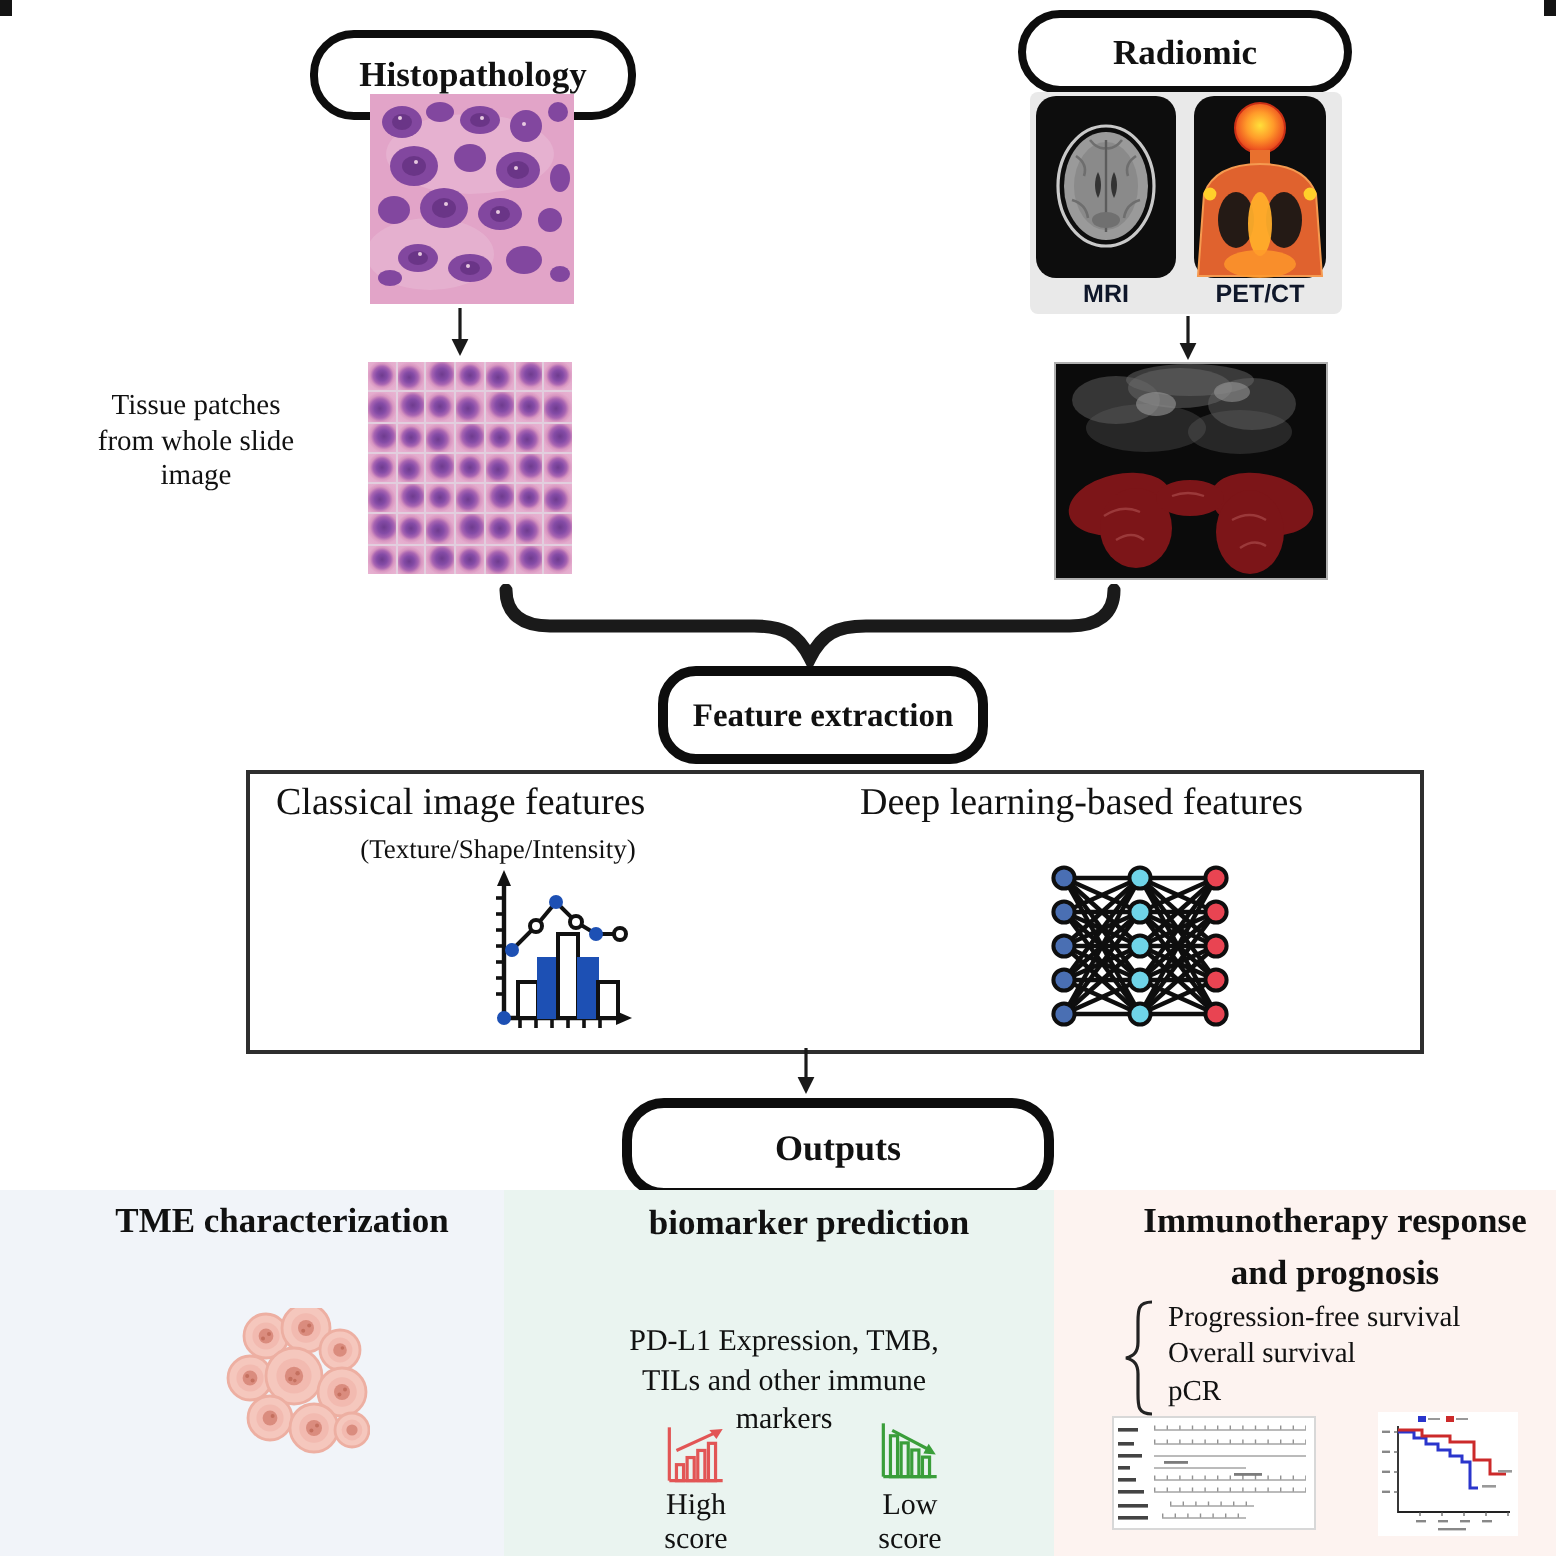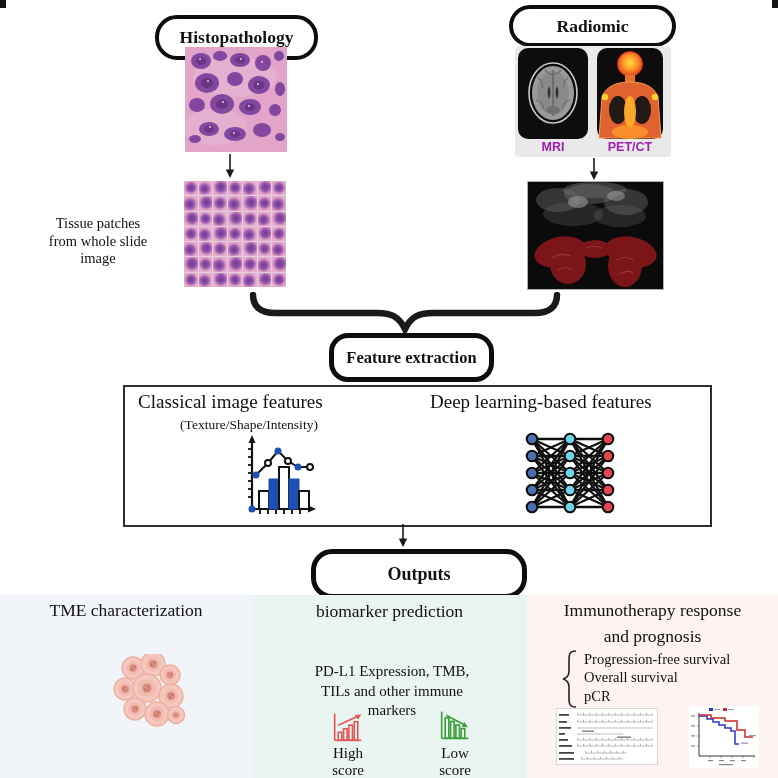--- a/index.html
+++ b/index.html
@@ -4,26 +4,26 @@
 <style>
   html,body{margin:0;padding:0;background:#fff;}
   .stage{position:relative;width:778px;height:778px;background:#ffffff;overflow:hidden;
          font-family:"Liberation Serif","DejaVu Serif",serif;color:#111;}
   .abs{position:absolute;}
   .pill{position:absolute;background:#fff;border:4px solid #0d0d0d;border-radius:22px;
         display:flex;align-items:center;justify-content:center;font-weight:700;}
   .pill.thick{border-width:5px;}
   .caption{position:absolute;text-align:center;font-size:14.5px;line-height:17.5px;}
   .modality-label{position:absolute;font-family:"Liberation Sans","DejaVu Sans",sans-serif;
-        font-weight:700;font-size:12.5px;color:#a21caf;text-align:center;}
+        font-weight:700;font-size:12.5px;color:#0f172a;text-align:center;}
   .bigbox{position:absolute;left:123px;top:385px;width:585px;height:138px;border:2px solid #2e2e2e;background:#fff;}
   .boxtitle{position:absolute;text-align:left;font-size:19px;}
   .boxsub{position:absolute;text-align:center;font-size:13.5px;}
   .outpanel{position:absolute;top:595px;height:183px;}
-  .panel-title{position:absolute;text-align:center;font-weight:400;font-size:17.5px;line-height:26px;}
+  .panel-title{position:absolute;text-align:center;font-weight:700;font-size:17.5px;line-height:26px;margin-left:15px;}
   .panel-text{position:absolute;text-align:center;font-size:15px;line-height:19.5px;}
   .score-label{position:absolute;text-align:center;font-size:15px;}
   .resp-item{position:absolute;font-size:14.5px;white-space:nowrap;}
   .patches{position:absolute;left:184px;top:181px;width:102px;height:106px;
            display:grid;grid-template-columns:repeat(7,1fr);grid-template-rows:repeat(7,1fr);
            gap:1px;background:#e2cede;}
   .patch{background:radial-gradient(circle at 50% 48%,#6e3b8e 0,#844ba6 26%,#a864b2 44%,#d795c0 58%,#e4abcd 72%,#e9b5d2 100%);}
   .patch.p1{background:radial-gradient(circle at 43% 55%,#6e3b8e 0,#844ba6 24%,#a864b2 42%,#d795c0 57%,#e4abcd 71%,#e9b5d2 100%);}
   .patch.p2{background:radial-gradient(circle at 57% 44%,#6e3b8e 0,#844ba6 27%,#a864b2 45%,#d795c0 59%,#e4abcd 73%,#e9b5d2 100%);}
   .cornermark{position:absolute;width:6px;height:8px;background:#141414;}
@@ -93,21 +93,21 @@
         <circle cx="49" cy="86" r="1"></circle>
         <circle cx="25" cy="80" r="1"></circle>
     </g>
   </svg>
 
   <svg class="abs" style="left:224px;top:154px;" width="12" height="25" viewBox="0 0 12 25">
     <line x1="6" y1="0" x2="6" y2="17" stroke="#1a1a1a" stroke-width="1.6"></line>
     <polygon points="6,24 1.8,15.5 10.2,15.5" fill="#1a1a1a"></polygon>
   </svg>
 
-  <div class="caption" style="left:33px;top:195px;width:130px;margin-top:20px;">
+  <div class="caption" style="left:33px;top:195px;width:130px;">
     <span style="display:block">Tissue patches</span>
     <span style="display:block">from whole slide</span>
     <span style="display:block">image</span>
   </div>
 
   <div class="patches">
       <div class="patch p0"></div>
       <div class="patch p1"></div>
       <div class="patch p2"></div>
       <div class="patch p0"></div>

